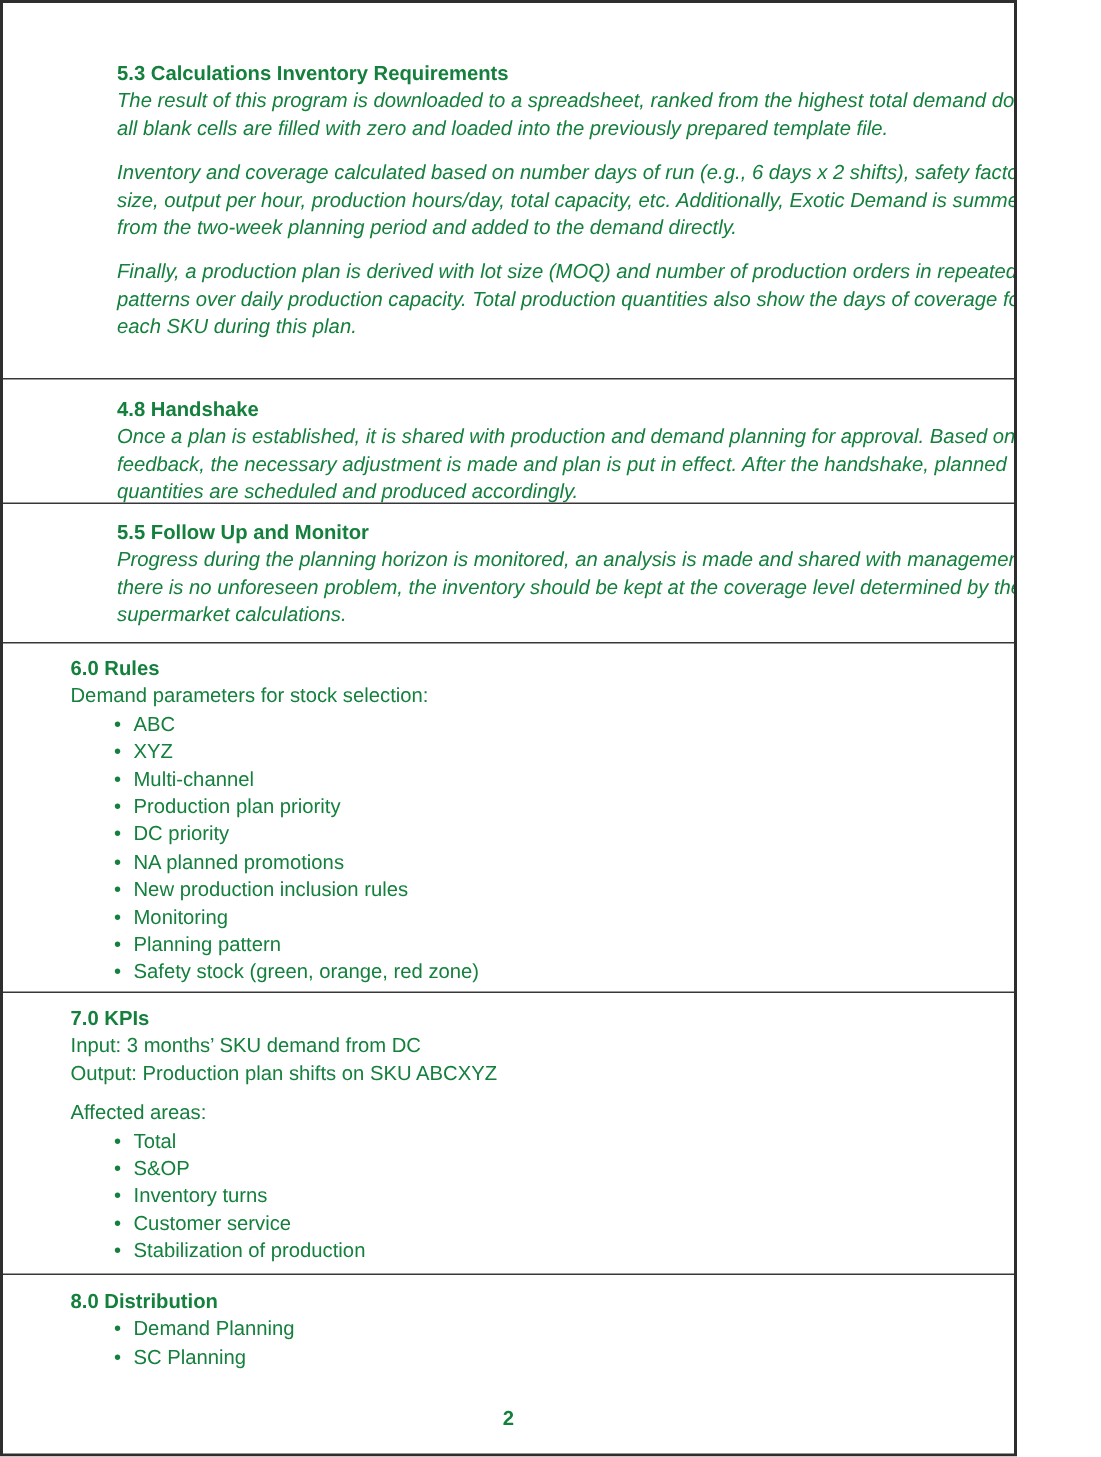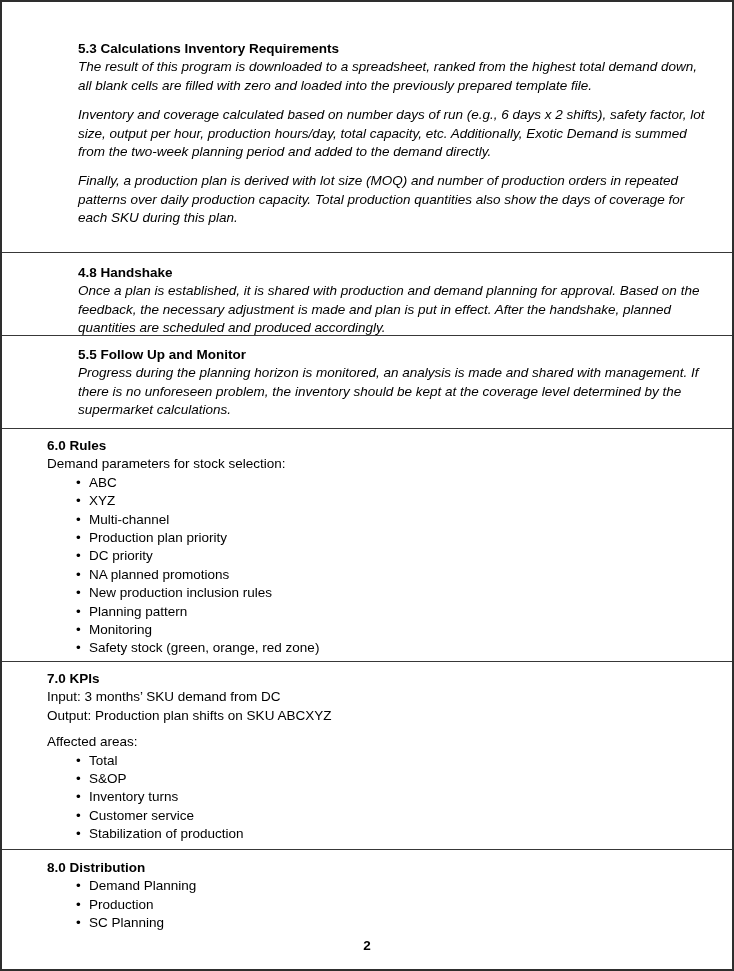--- a/index.html
+++ b/index.html
@@ -1,26 +1,26 @@
 <!DOCTYPE html>
 <html><head>
 <meta charset="utf-8">
 <style>
   html, body { margin: 0; padding: 0; background: #ffffff; }
   .page {
     position: relative;
-    width: 734px;
+    width: 678px;
     height: 971px;
     box-sizing: border-box;
     background: #ffffff;
     border: 2px solid #2e2e2e;
     font-family: "Liberation Sans", sans-serif;
     font-size: 13.5px;
     line-height: 18.4px;
-    color: #000000;
+    color: #15803d;
     overflow: hidden;
   }
   .sec { position: absolute; }
   .sec-a { left: 76px; width: 628px; }   
   .sec-b { left: 45px; width: 644px; }   
   #s53 { top: 38px; }
   #s54 { top: 262px; }
   #s55 { top: 344px; }
   #s60 { top: 435px; }
   #s70 { top: 668px; }
@@ -95,22 +95,22 @@
     <div class="heading">6.0 Rules</div>
     <div class="line">Demand parameters for stock selection:</div>
     <ul class="bullets">
       <li>ABC</li>
       <li>XYZ</li>
       <li>Multi-channel</li>
       <li>Production plan priority</li>
       <li>DC priority</li>
       <li>NA planned promotions</li>
       <li>New production inclusion rules</li>
+      <li>Monitoring</li>
       <li>Planning pattern</li>
-      <li>Monitoring</li>
       <li>Safety stock (green, orange, red zone)</li>
     </ul>
   </section>
 
   <div id="d4" class="divider"></div>
 
   <section id="s70" class="sec sec-b">
     <div class="heading">7.0 KPIs</div>
     <div class="line">Input: 3 months’ SKU demand from DC</div>
     <div class="line">Output: Production plan shifts on SKU ABCXYZ</div>
@@ -123,20 +123,19 @@
       <li>Stabilization of production</li>
     </ul>
   </section>
 
   <div id="d5" class="divider"></div>
 
   <section id="s80" class="sec sec-b">
     <div class="heading">8.0 Distribution</div>
     <ul class="bullets">
       <li>Demand Planning</li>
-      <li>Production</li>
       <li>SC Planning</li>
     </ul>
   </section>
 
   <div class="page-number">2</div>
 
 </div>
 
 </body></html>

